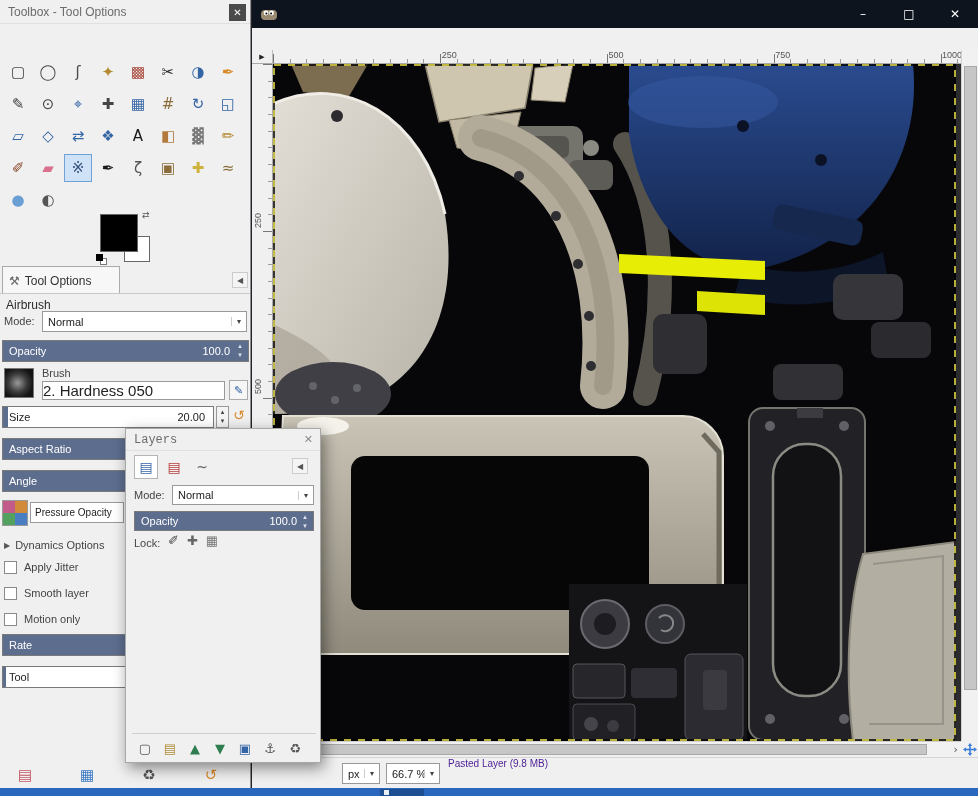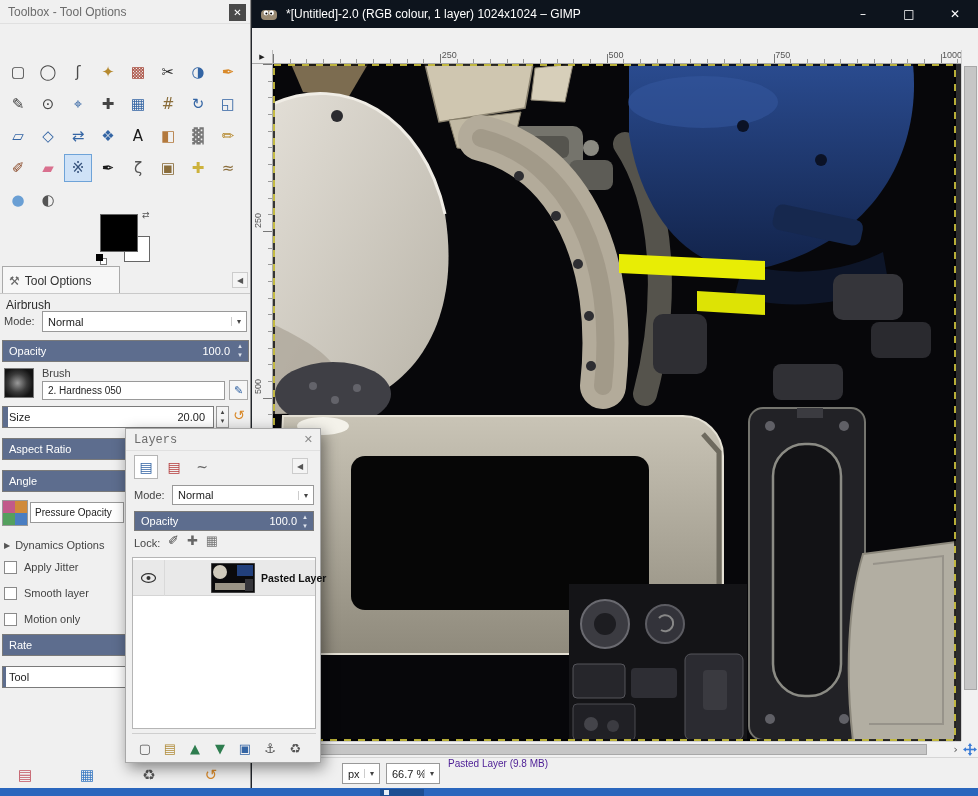--- a/index.html
+++ b/index.html
@@ -246,21 +246,21 @@
     <span class="lab light">Opacity</span>
     <span class="val light">100.0</span>
     <span class="spin spin-light icon">
         <i>▴</i>
         <i>▾</i>
       </span>
   </div>
 
   <div class="abs" style="left:4px;top:368px;width:30px;height:30px;background:#141414;background-image:radial-gradient(circle at 45% 50%, #9a9a9a 0%, #3a3a3a 45%, #141414 75%);border:1px solid #777;"></div>
   <div class="abs small-label" style="left:42px;top:367px;">Brush</div>
-  <div class="abs" style="left:42px;top:381px;width:183px;height:19px;background:#fff;border:1px solid #999;font-size:10px;color:#222;line-height:17px;padding-left:5px;">2. Hardness 050</div>
+  <div class="abs" style="left:42px;top:381px;width:183px;height:19px;background:#fff;border:1px solid #999;font-size:15px;color:#222;line-height:17px;">2. Hardness 050</div>
   <div class="abs icon" style="left:229px;top:380px;width:19px;height:20px;border:1px solid #aaa;background:#f6f6f6;text-align:center;line-height:20px;font-size:11px;color:#3465a4;">✎</div>
 
   <div class="spinscale" style="left:2px;top:406px;width:212px;">
     <div class="fill" style="width:5px"></div>
     <span class="lab dark">Size</span>
     <span class="val dark" style="right:8px;">20.00</span>
   </div>
   <div class="spincol abs icon" style="left:216px;top:406px;">
       <i>▴</i>
       <i>▾</i>
@@ -321,21 +321,20 @@
 
 <div id="main" class="abs">
   <div id="titlebar" class="abs">
     <svg width="18" height="16" style="margin-left:8px;">
       <rect x="1" y="4" width="16" height="10" rx="4" fill="#9a8a72"></rect>
       <circle cx="6" cy="7" r="2.4" fill="#fff"></circle>
         <circle cx="11.5" cy="7" r="2.4" fill="#fff"></circle>
       <circle cx="6.4" cy="7.4" r="1" fill="#000"></circle>
         <circle cx="11.1" cy="7.4" r="1" fill="#000"></circle>
     </svg>
-    <span id="title-text">*[Untitled]-2.0 (RGB colour, 1 layer) 1024x1024 – GIMP</span>
     <div class="win-controls">
 
     <div class="win-btn">–</div>
         <div class="win-btn">□</div>
         <div class="win-btn">✕</div>
       </div>
   </div>
 
   <div id="menubar">
 
@@ -526,38 +525,20 @@
   </div>
 
   <div class="abs small-label" style="left:8px;top:108px;">Lock:</div>
   <div class="abs" style="left:42px;top:104px;display:flex;gap:8px;">
 
   <span class="icon" style="color:#444444;font-size:13px;">✐</span>
       <span class="icon" style="color:#666666;font-size:13px;">✚</span>
       <span class="icon" style="color:#777777;font-size:13px;">▦</span>
     </div>
 
-  <div id="layer-list" class="abs">
-    <div class="layer-row">
-      <div class="eye-cell">
-        <svg width="15" height="10">
-          <ellipse cx="7.5" cy="5" rx="7" ry="4.4" fill="none" stroke="#333" stroke-width="1.2"></ellipse>
-          <circle cx="7.5" cy="5" r="2" fill="#333"></circle>
-        </svg>
-      </div>
-      <svg class="abs" style="left:78px;top:3px;" width="44" height="30">
-        <rect width="44" height="30" fill="#0a0a0c" stroke="#777"></rect>
-        <circle cx="9" cy="9" r="7" fill="#cfcabc"></circle>
-        <rect x="26" y="2" width="16" height="11" fill="#22407c"></rect>
-        <rect x="4" y="20" width="30" height="7" fill="#9a9486"></rect>
-        <rect x="34" y="16" width="8" height="12" fill="#35353a"></rect>
-      </svg>
-      <span class="layer-name">Pasted Layer</span>
-    </div>
-  </div>
 
   <div class="abs" style="left:6px;top:304px;width:184px;height:28px;border-top:1px solid #cfcfcf;display:flex;align-items:center;gap:3px;padding-left:2px;">
 
   <div class="lay-btn" style="color:#555555">▢</div>
       <div class="lay-btn" style="color:#b08c3a">▤</div>
       <div class="lay-btn" style="color:#2e7d4f">▲</div>
       <div class="lay-btn" style="color:#2e7d4f">▼</div>
       <div class="lay-btn" style="color:#3465a4">▣</div>
       <div class="lay-btn" style="color:#555555">⚓</div>
       <div class="lay-btn" style="color:#555555">♻</div>

